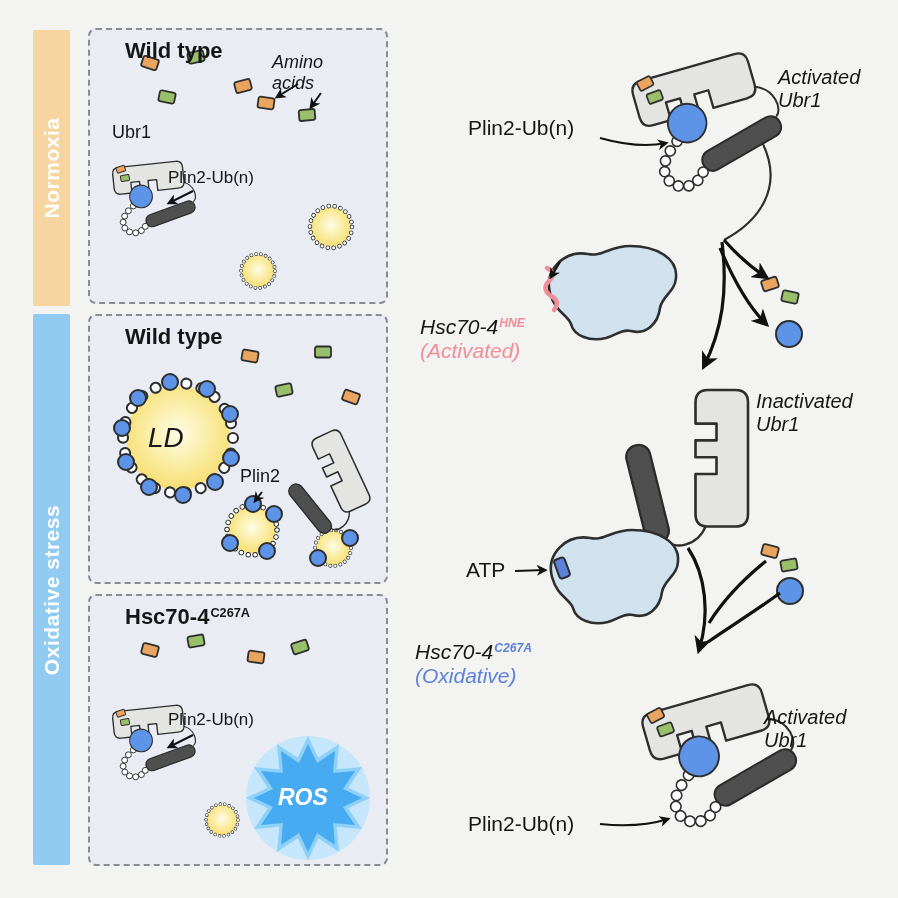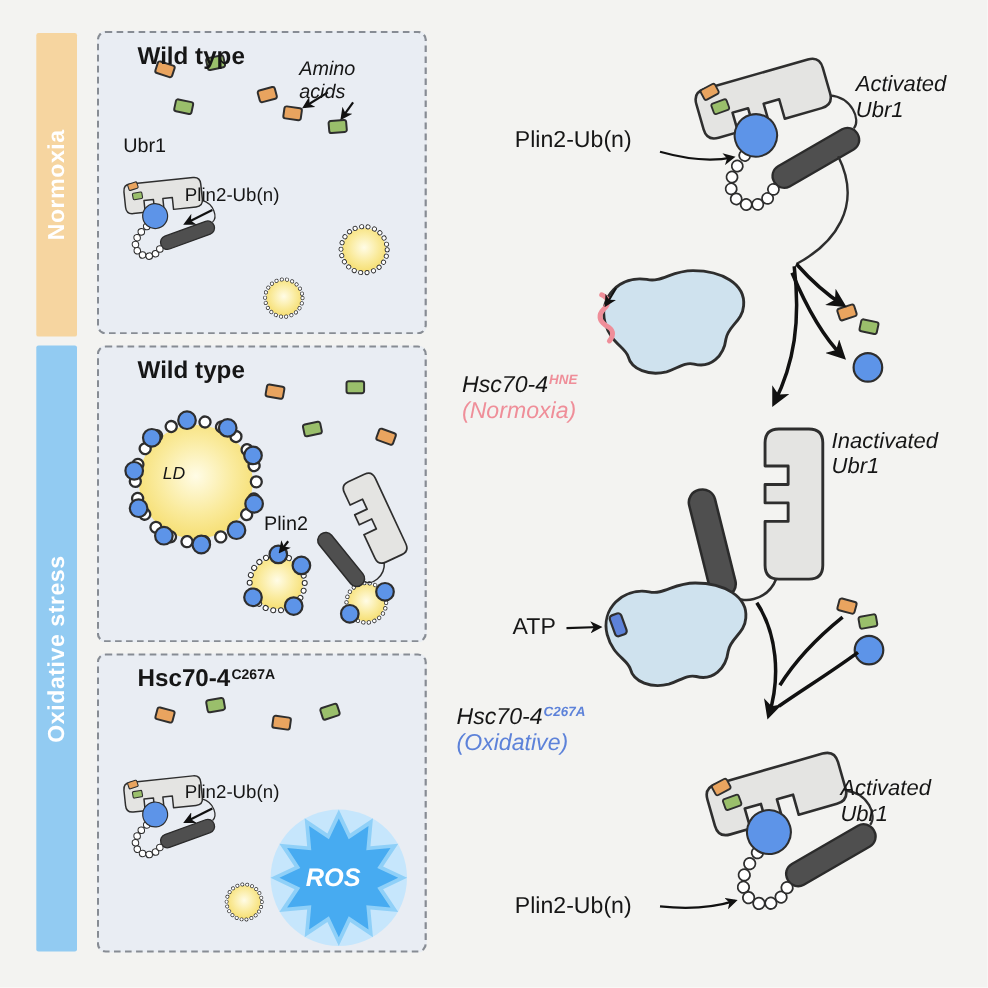--- a/index.html
+++ b/index.html
@@ -17,21 +17,21 @@
   .vlabel{position:absolute;left:50%;top:50%;transform:translate(-50%,-50%) rotate(-90deg);
           white-space:nowrap;color:#fff;font-weight:bold;font-size:21px;letter-spacing:.5px;}
   .panel{position:absolute;left:88px;width:300px;background:var(--panel-bg);
          border:2px dashed #878c94;border-radius:8px;box-sizing:border-box;}
   .panel1{top:28px;height:276px;} .panel2{top:314px;height:270px;} .panel3{top:594px;height:272px;}
   svg.layer{position:absolute;left:0;top:0;}
   .lbl{position:absolute;line-height:1.15;}
   .ctr{font-style:italic;}
   .t-title{font-size:22px;font-weight:bold;margin-left:21px;}
   .t-18{font-size:18px;} .t-17{font-size:17px;} .t-21{font-size:21px;}
-  .t-24{font-size:20px;margin-top:14px;} .t-26{font-size:16px;}
+  .t-24{font-size:20px;margin-top:14px;} .t-26{font-size:28px;}
   .sup{font-size:0.58em;font-weight:700;position:relative;top:-0.55em;margin-left:1px;}
   .pink{color:var(--hne-pink);} .blu{color:var(--activated-blue);}
   .ros-text{color:#fff;font-weight:bold;font-size:23px;}
   
   .mach{fill:var(--ubr1-body);stroke:#2e2e2e;stroke-width:2.5;stroke-linejoin:round;}
   .loop{fill:none;stroke:#2e2e2e;stroke-width:2.2;}
   .dbar{fill:var(--ubr1-bar);stroke:#2b2b2b;stroke-width:2.2;}
   .sq-o{fill:var(--amino-orange);stroke:#2e2e2e;stroke-width:1.8;}
   .sq-g{fill:var(--amino-green);stroke:#2e2e2e;stroke-width:1.8;}
   .plc{fill:var(--plin2-blue);stroke:#2e2e2e;stroke-width:2;}
@@ -218,23 +218,23 @@
 
   <div class="lbl t-title" style="left:104px;top:604px;">
     <span>Hsc70-4</span><span class="sup">C267A</span>
   </div>
   <div class="lbl t-17" style="left:168px;top:710px;">Plin2-Ub(n)</div>
   <div class="lbl ros-text ctr" style="left:278px;top:784px;width:60px;">ROS</div>
 
   <div class="lbl t-24 ctr" style="left:778px;top:52px;width:118px;">Activated Ubr1</div>
   <div class="lbl t-21" style="left:468px;top:116px;">Plin2-Ub(n)</div>
 
-  <div class="lbl t-21 ctr" style="left:420px;top:338px;width:160px;">
+  <div class="lbl t-21 ctr" style="left:420px;top:315px;width:160px;">
     <span>Hsc70-4</span><span class="sup pink">HNE</span><br>
-    <span class="pink">(Normoxia)</span>
+    <span class="pink">(Activated)</span>
   </div>
 
   <div class="lbl t-24 ctr" style="left:756px;top:376px;width:140px;">Inactivated Ubr1</div>
   <div class="lbl t-21" style="left:466px;top:558px;">ATP</div>
 
   <div class="lbl t-21 ctr" style="left:415px;top:640px;width:190px;">
     <span>Hsc70-4</span><span class="sup blu">C267A</span><br>
     <span class="blu">(Oxidative)</span>
   </div>
 

